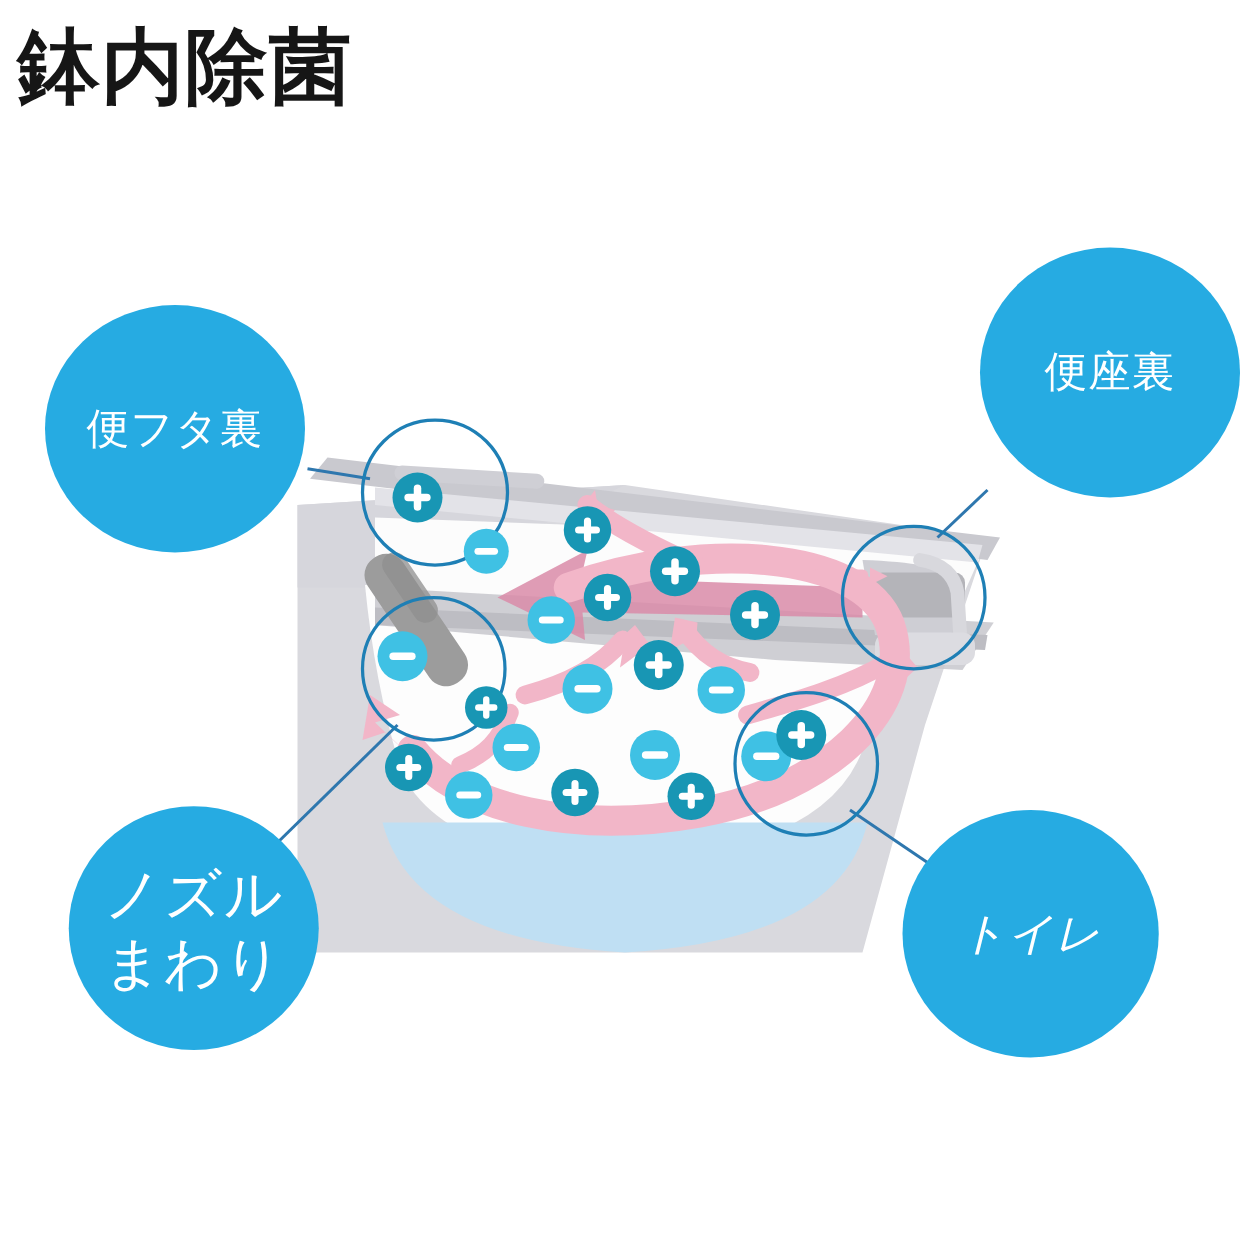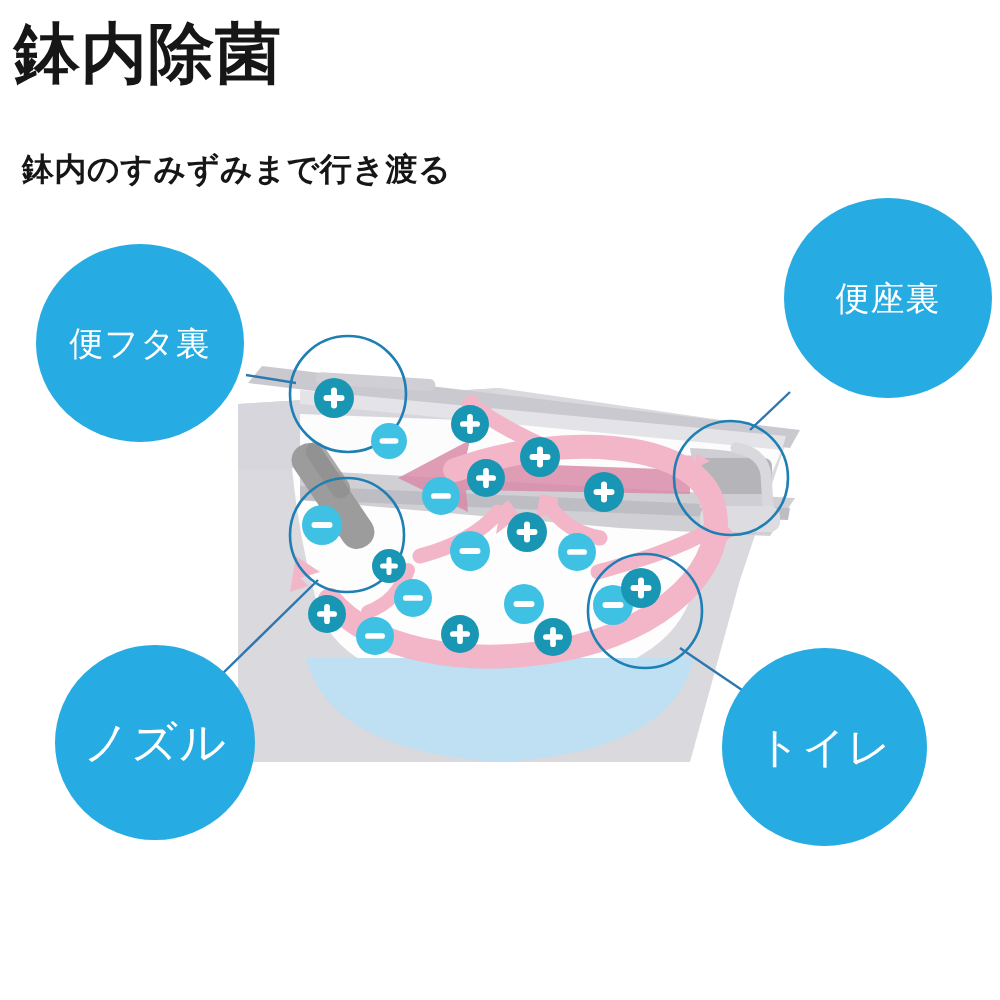--- a/index.html
+++ b/index.html
@@ -68,38 +68,37 @@
     font-weight: 500;
     line-height: 1.18;
     letter-spacing: 1px;
     user-select: none;
   }
   .callout span { display: block; }
 
   #callout-lid      { left: 36px;  top: 244px; width: 208px; height: 198px; font-size: 34px; }
   #callout-seat     { left: 784px; top: 198px; width: 208px; height: 200px; font-size: 34px; }
   #callout-nozzle   { left: 55px;  top: 645px; width: 200px; height: 195px; font-size: 46px; }
-  #callout-bowl     { left: 722px; top: 648px; width: 205px; height: 198px; font-size: 43px; }
+  #callout-bowl     { left: 722px; top: 648px; width: 205px; height: 198px; font-size: 36px; font-style: italic; }
 
   
   #art {
     position: absolute;
     left: 0; top: 0;
     width: 1000px;
     height: 1000px;
     pointer-events: none;
   }
 </style>
 </head>
 <body style="background: rgb(255, 255, 255);">
 
 <div id="stage">
 
   <div id="page-title" style="color: rgb(22, 22, 22);">鉢内除菌</div>
-  <div id="page-subtitle" style="color: rgb(22, 22, 22);">鉢内のすみずみまで行き渡る</div>
 
   <svg id="art" viewBox="0 0 1000 1000" aria-hidden="true">
     <defs>
       <clipPath id="bowlClip">
         <path d="M308 488 L660 488 L660 672 Q500 700 330 672 Z"></path>
       </clipPath>
       <clipPath id="waterClip">
         <path d="M300 655 L700 655 L700 760 L300 760 Z"></path>
       </clipPath>
       <clipPath id="lidClip">
@@ -289,20 +288,21 @@
     <span>便フタ裏</span>
   </div>
 
   <div class="callout" id="callout-seat" style="background: rgb(38, 171, 226);">
     <span>便座裏</span>
   </div>
 
   <div class="callout" id="callout-nozzle" style="background: rgb(38, 171, 226);">
     <div>
       <span>ノズル</span>
+      <span>まわり</span>
     </div>
   </div>
 
   <div class="callout" id="callout-bowl" style="background: rgb(38, 171, 226);">
     <div>
       <span>トイレ</span>
     </div>
   </div>
 
 

